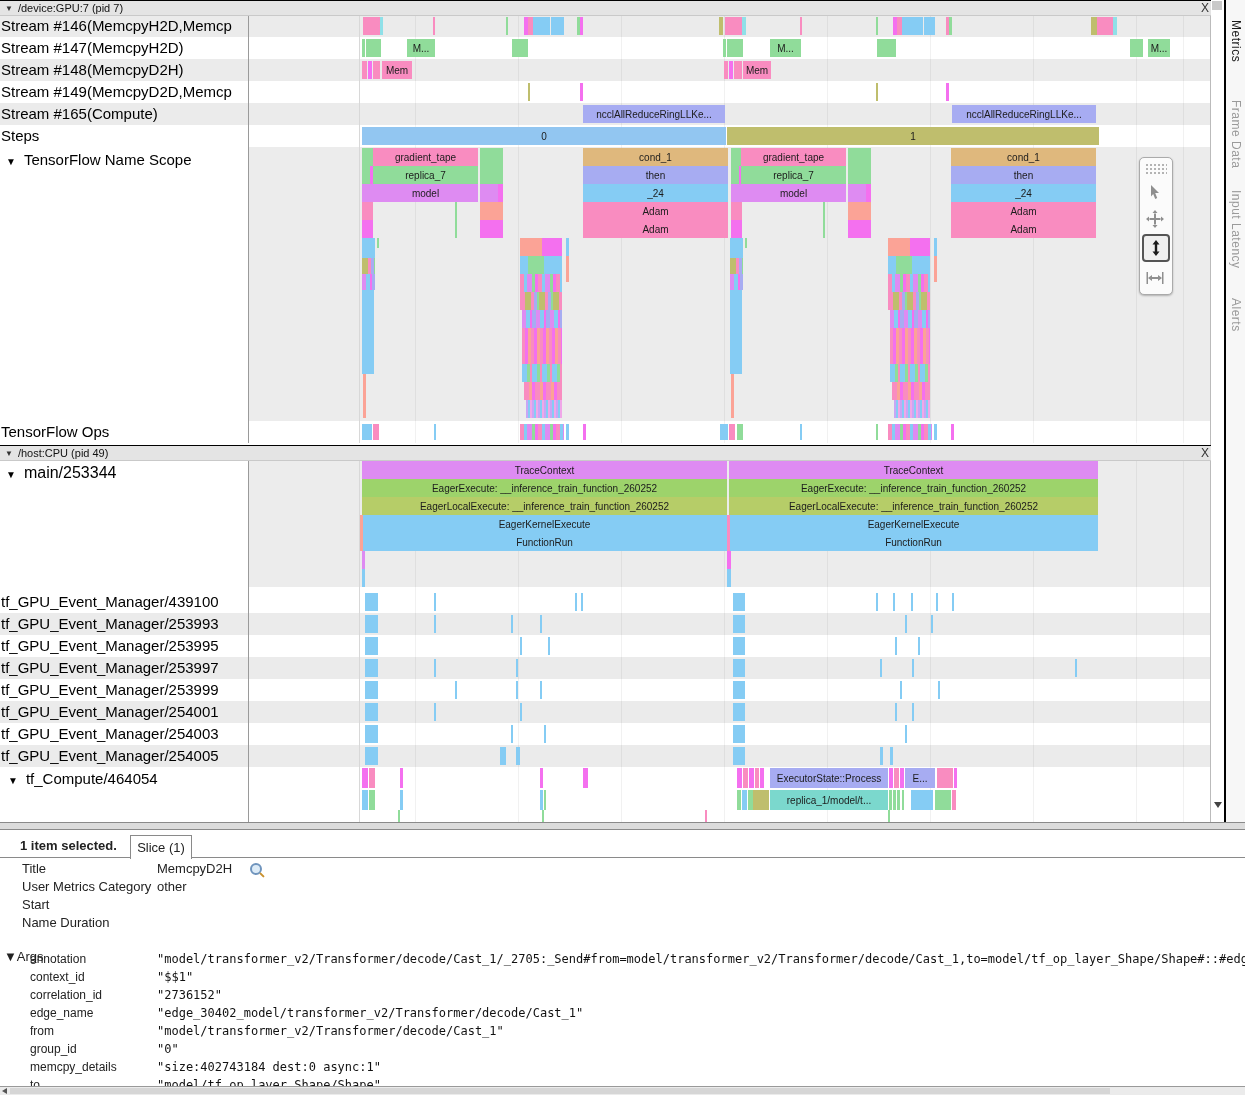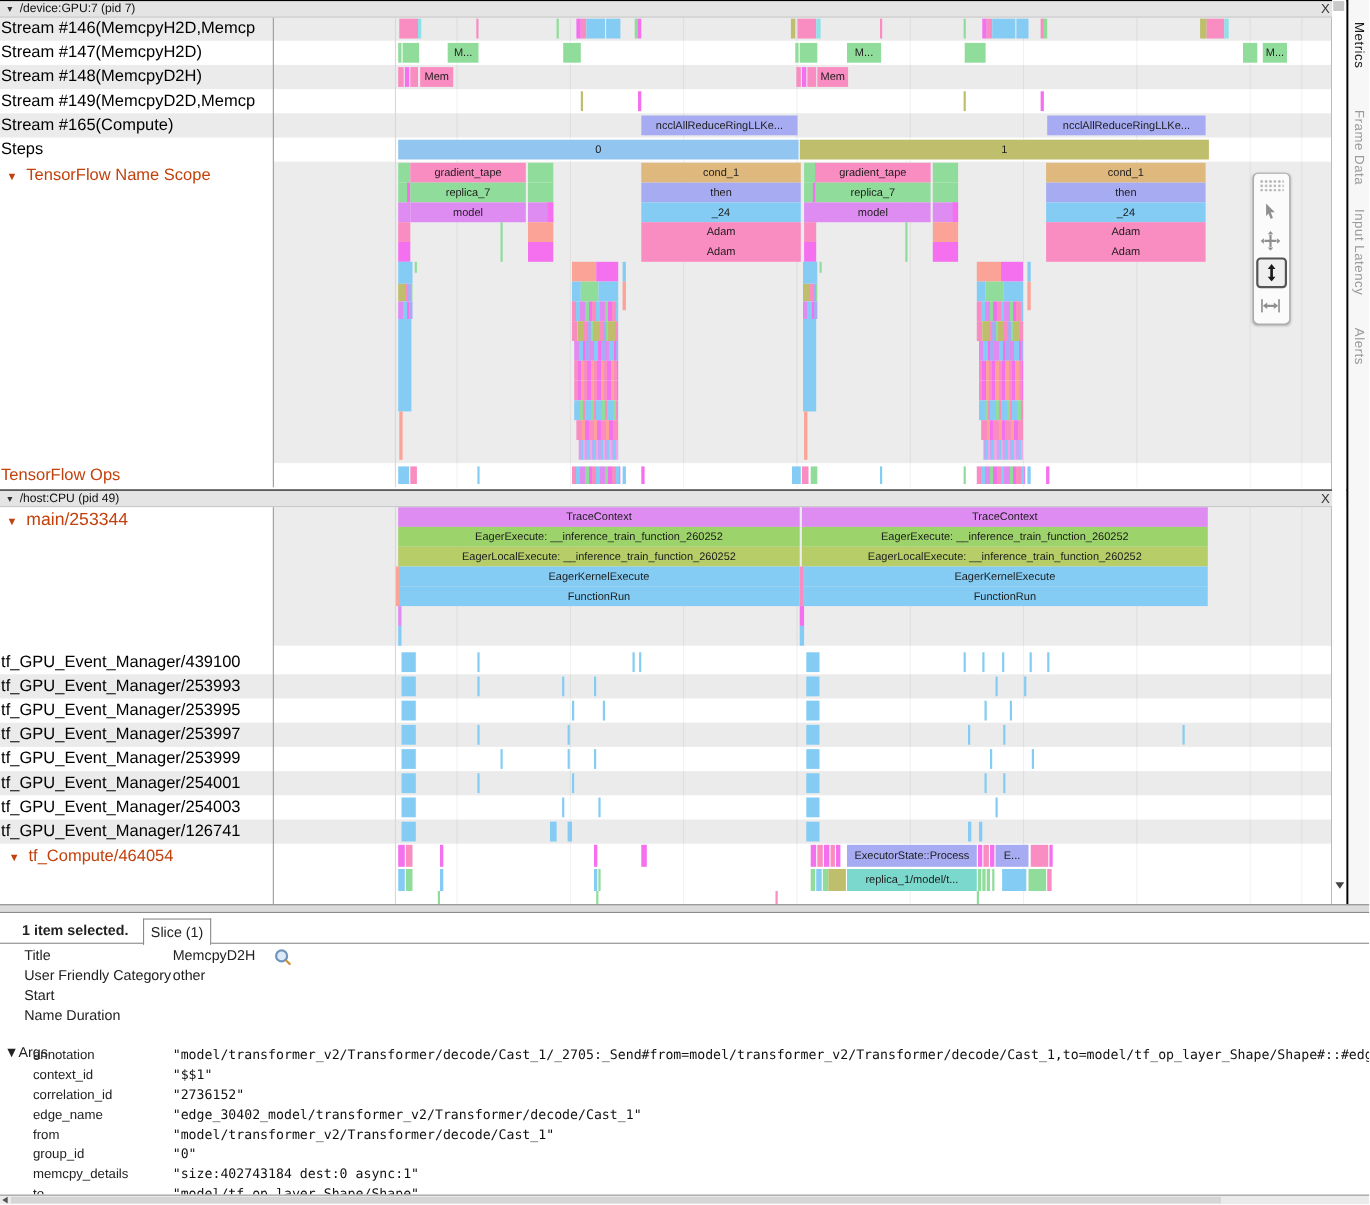--- a/index.html
+++ b/index.html
@@ -10,21 +10,21 @@
   .panel-header{position:absolute;left:0;width:1225px;height:16px;background:#e4e4e4;
     border-top:1px solid #000;border-bottom:1px solid #c9c9c9;box-sizing:border-box;
     font-size:11px;color:#111;z-index:6;display:flex;align-items:center;padding-left:5px;}
   .panel-header .tri{font-size:8px;margin-right:5px;color:#333;}
   .close-x{position:absolute;right:16px;top:0;font-size:12px;color:#333;cursor:default;}
   .stripe{position:absolute;z-index:0;}
   .gridline{position:absolute;width:1px;background:rgba(0,0,0,0.055);z-index:1;}
   .vdiv{position:absolute;width:1px;z-index:4;}
   .row-label{position:absolute;left:1px;width:246px;height:22px;line-height:22px;font-size:15px;
     color:#000;white-space:nowrap;overflow:hidden;z-index:5;}
-  .tree-label{position:absolute;font-size:15px;color:#c2410c;z-index:5;white-space:nowrap;}
+  .tree-label{position:absolute;font-size:15px;color:#000000;z-index:5;white-space:nowrap;}
   .tree-label .tri{font-size:10px;margin-right:8px;}
   .slice{position:absolute;z-index:3;display:flex;align-items:center;justify-content:center;
     font-size:10px;color:#1c1c1c;overflow:hidden;white-space:nowrap;box-sizing:border-box;}
   
   .tools{position:absolute;left:1139px;top:157px;width:32px;background:#fbfbfb;border:1px solid #aaa;
     border-radius:5px;box-shadow:0 1px 2px rgba(0,0,0,.25);z-index:7;padding:3px 0;}
   .tool-cell{width:30px;height:27px;display:flex;align-items:center;justify-content:center;}
   .tool-grip{width:22px;height:11px;margin:2px auto 4px auto;
     background-image:radial-gradient(#b3b3b3 1px,transparent 1.3px);background-size:4px 4px;}
   .tool-sel{border:2px solid #555;border-radius:4px;background:#efefef;width:24px;height:24px;
@@ -137,21 +137,21 @@
   </div>
 
   <div id="event-labels">
       <div class="row-label" style="top: 591px;">tf_GPU_Event_Manager/439100</div>
       <div class="row-label" style="top: 613px;">tf_GPU_Event_Manager/253993</div>
       <div class="row-label" style="top: 635px;">tf_GPU_Event_Manager/253995</div>
       <div class="row-label" style="top: 657px;">tf_GPU_Event_Manager/253997</div>
       <div class="row-label" style="top: 679px;">tf_GPU_Event_Manager/253999</div>
       <div class="row-label" style="top: 701px;">tf_GPU_Event_Manager/254001</div>
       <div class="row-label" style="top: 723px;">tf_GPU_Event_Manager/254003</div>
-      <div class="row-label" style="top: 745px;">tf_GPU_Event_Manager/126741</div>
+      <div class="row-label" style="top: 745px;">tf_GPU_Event_Manager/254005</div>
     </div>
 
   <div class="tree-label" style="left:8px;top:768px;height:22px;line-height:22px;">
     <span class="tri">▼</span><span>tf_Compute/464054</span>
   </div>
 
   <div class="abs" id="slice-layer" style="left:0;top:0;">
       <div class="slice" style="left: 363px; top: 17px; width: 17px; height: 18px; background: rgb(249, 140, 192);"></div>
       <div class="slice" style="left: 380px; top: 17px; width: 3px; height: 18px; background: rgb(143, 224, 232);"></div>
       <div class="slice" style="left: 433px; top: 17px; width: 2px; height: 18px; background: rgb(249, 140, 192);"></div>
@@ -462,21 +462,21 @@
   <div class="big-divider"></div>
 
   <div class="analysis">
     <span class="sel-status">1 item selected.</span>
     <div class="sel-tabline"></div>
     <div class="sel-tab">Slice (1)</div>
     <div id="detail-fields">
         <div class="field-label" style="top: 30px;">Title</div>
         <div class="field-value" style="top: 30px;">MemcpyD2H</div>
         <span class="mag" style="top: 33px;"></span>
-        <div class="field-label" style="top: 48px;">User Friendly Category</div>
+        <div class="field-label" style="top: 48px;">User Metrics Category</div>
         <div class="field-value" style="top: 48px;">other</div>
         <div class="field-label" style="top: 66px;">Start</div>
         <div class="field-value" style="top: 66px;"></div>
         <div class="field-label" style="top: 84px;">Name Duration</div>
         <div class="field-value" style="top: 84px;"></div>
       </div>
     <div class="args-header" style="top:118px;">▼Args</div>
     <div id="arg-rows">
         <div class="arg-key" style="top: 120px;">annotation</div>
         <div class="arg-value" style="top: 120px;">"model/transformer_v2/Transformer/decode/Cast_1/_2705:_Send#from=model/transformer_v2/Transformer/decode/Cast_1,to=model/tf_op_layer_Shape/Shape#::#edg</div>

